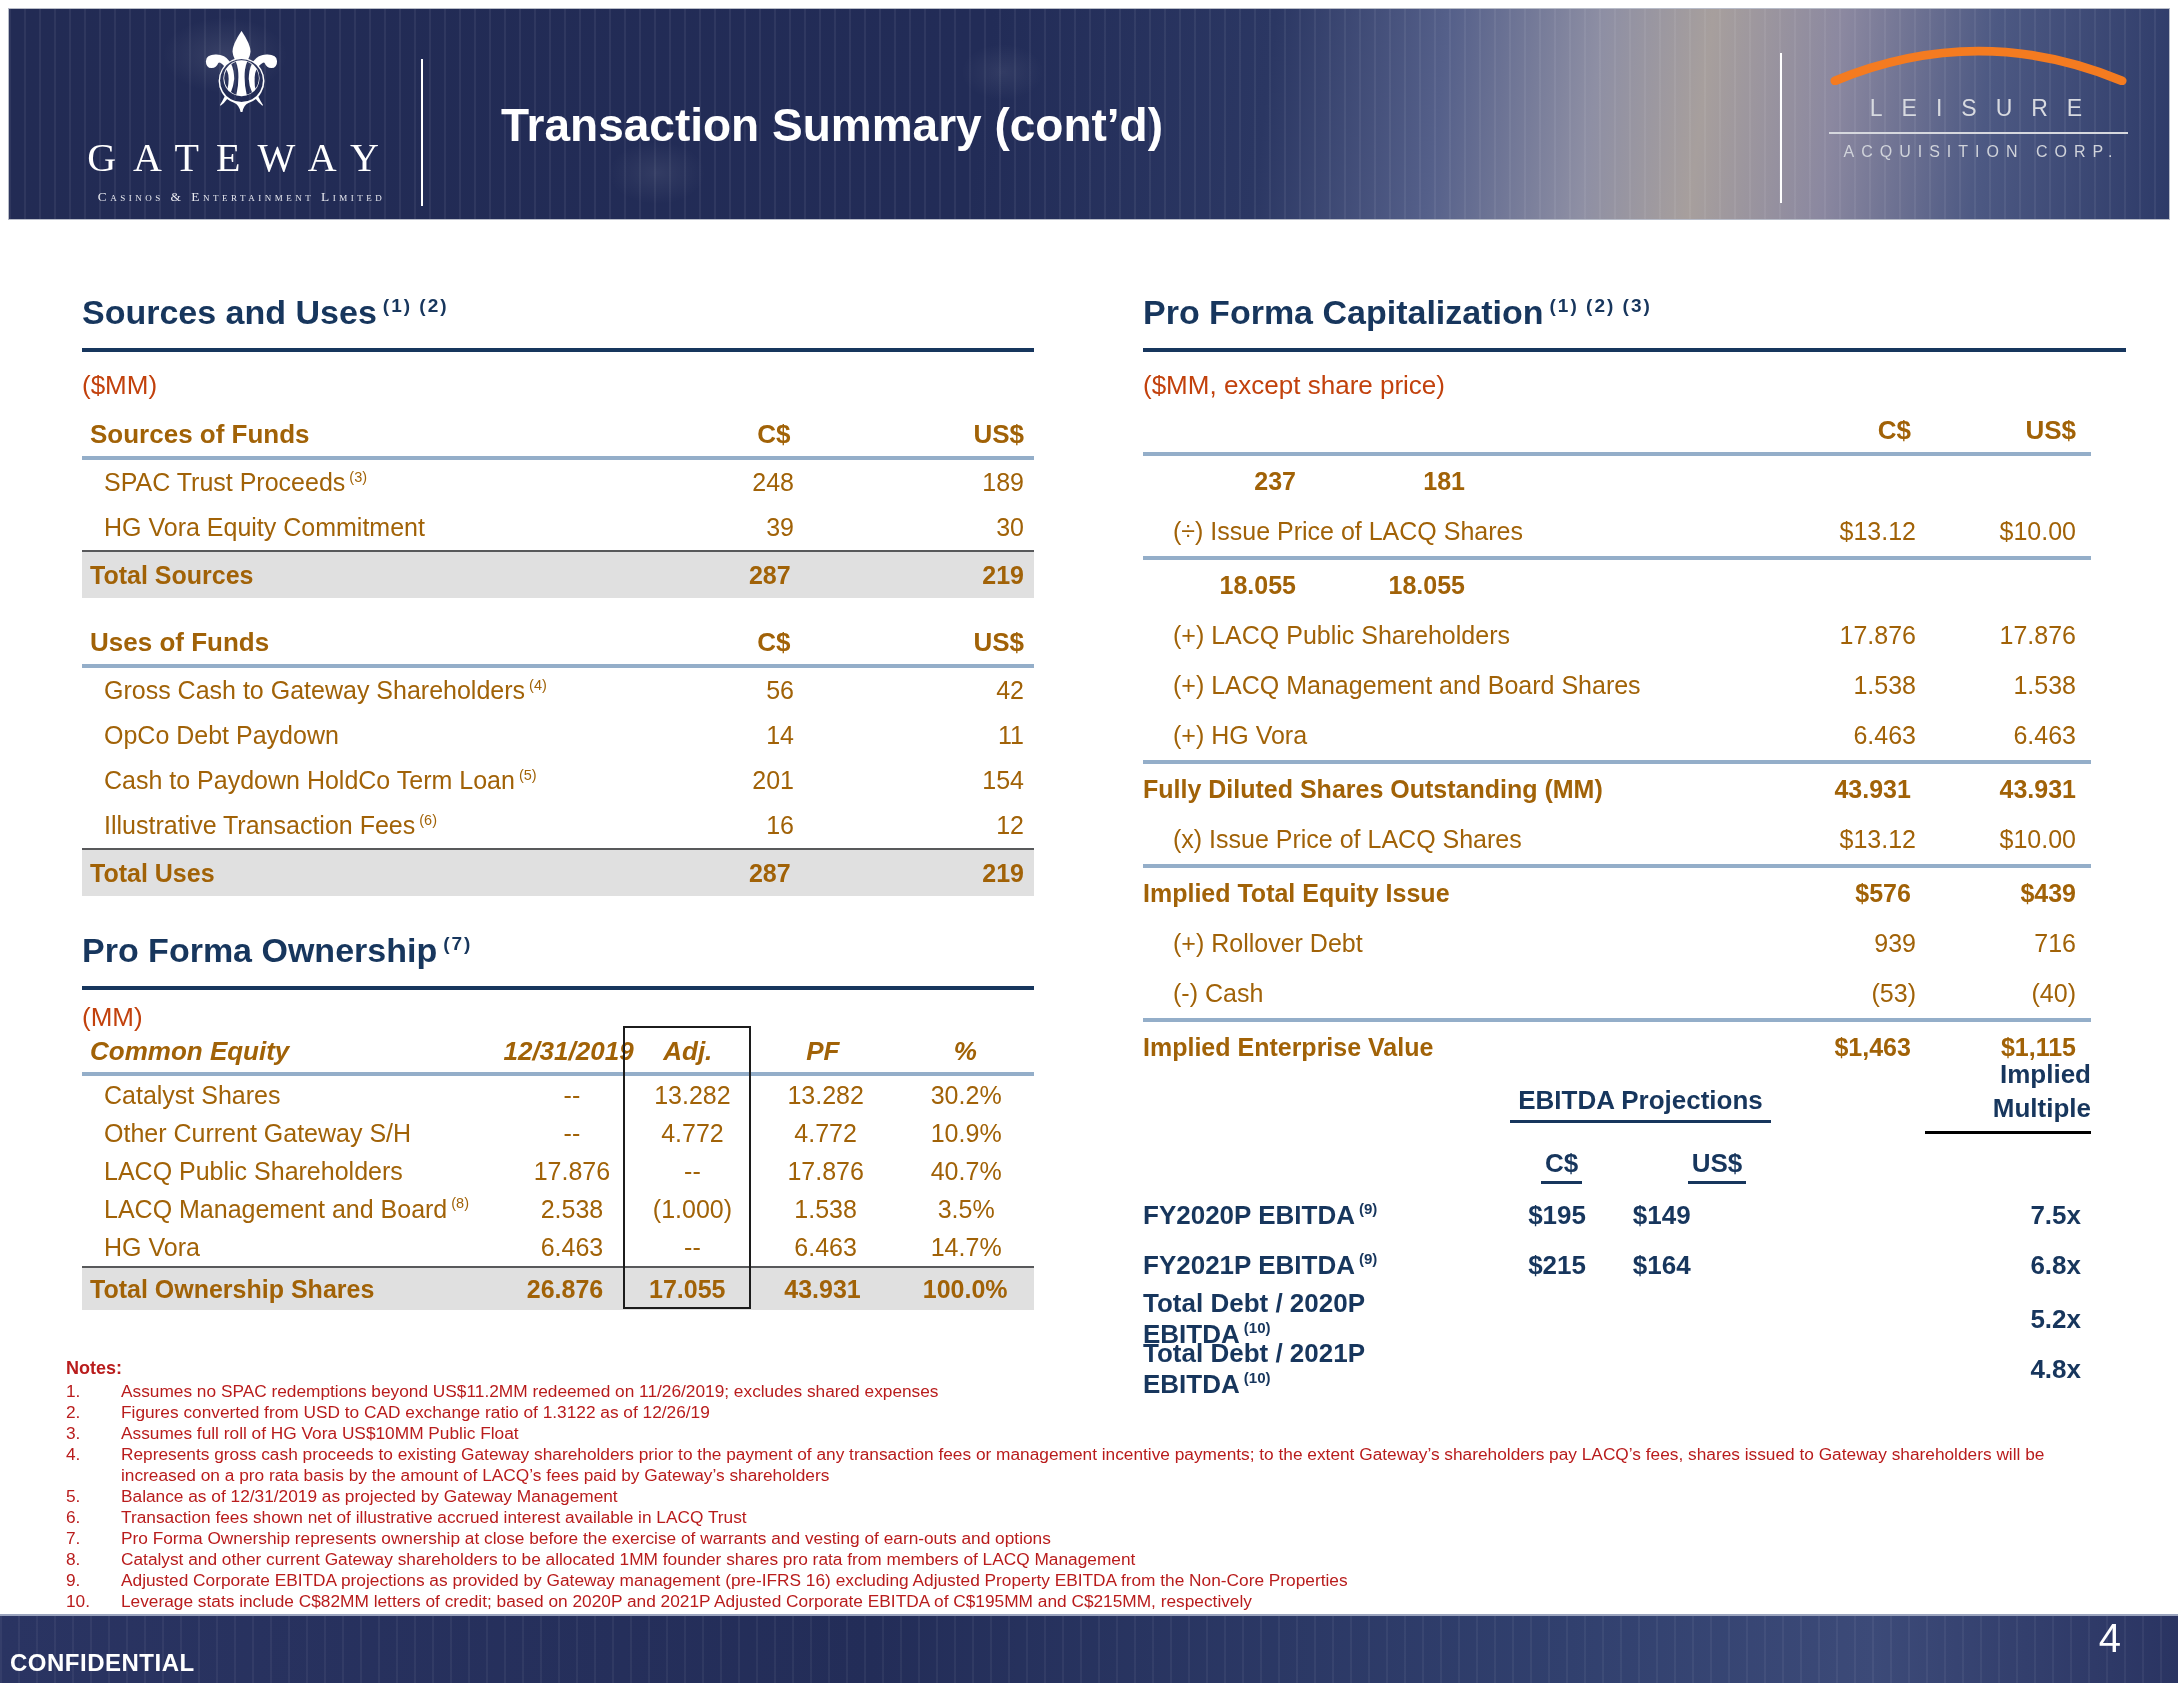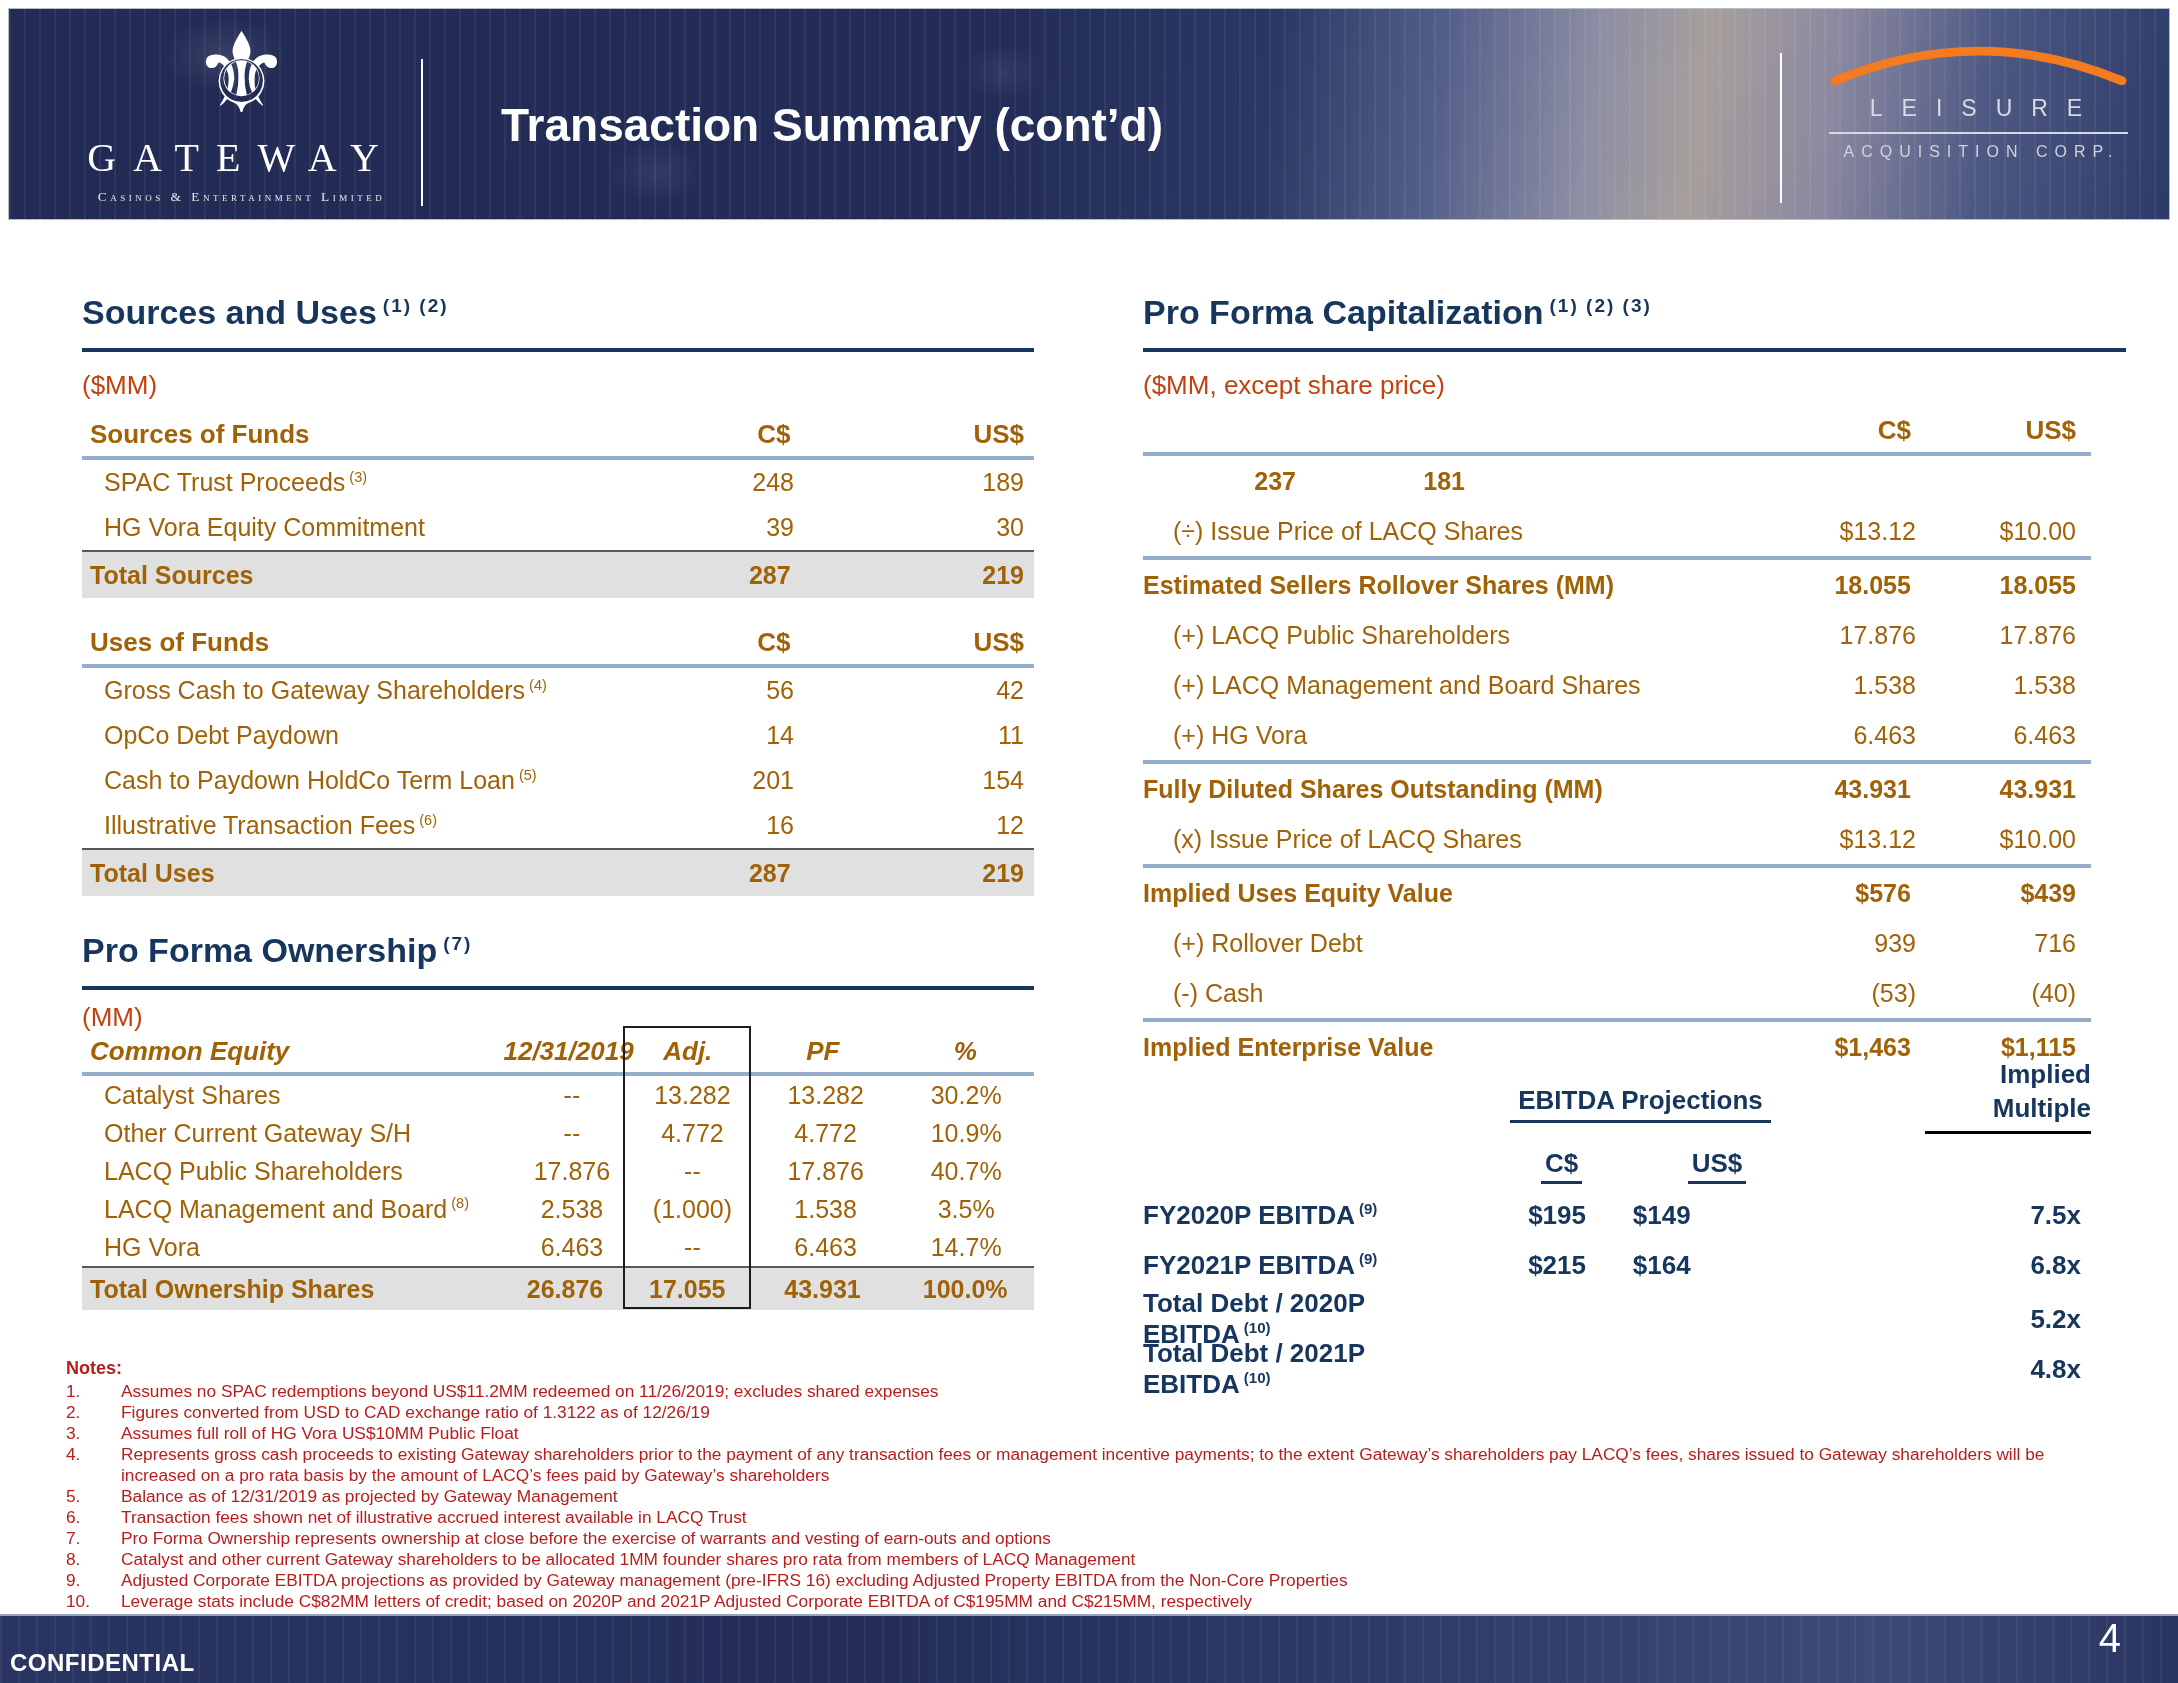--- a/index.html
+++ b/index.html
@@ -260,21 +260,20 @@
     <div class="row b">
       <span class="cc">237</span>
       <span class="cu">181</span>
     </div>
     <div class="row indent">
       <span class="cl">(÷) Issue Price of LACQ Shares</span>
       <span class="cc">$13.12</span>
       <span class="cu">$10.00</span>
     </div>
     <div class="row b rule-above">
-      <span class="cl">Estimated Sellers Rollover Shares (MM)</span>
       <span class="cc">18.055</span>
       <span class="cu">18.055</span>
     </div>
     <div class="row indent">
       <span class="cl">(+) LACQ Public Shareholders</span>
       <span class="cc">17.876</span>
       <span class="cu">17.876</span>
     </div>
     <div class="row indent">
       <span class="cl">(+) LACQ Management and Board Shares</span>
@@ -290,21 +289,21 @@
       <span class="cl">Fully Diluted Shares Outstanding (MM)</span>
       <span class="cc">43.931</span>
       <span class="cu">43.931</span>
     </div>
     <div class="row indent">
       <span class="cl">(x) Issue Price of LACQ Shares</span>
       <span class="cc">$13.12</span>
       <span class="cu">$10.00</span>
     </div>
     <div class="row b rule-above">
-      <span class="cl">Implied Uses Equity Value</span>
+      <span class="cl">Implied Total Equity Issue</span>
       <span class="cc">$576</span>
       <span class="cu">$439</span>
     </div>
     <div class="row indent">
       <span class="cl">(+) Rollover Debt</span>
       <span class="cc">939</span>
       <span class="cu">716</span>
     </div>
     <div class="row indent">
       <span class="cl">(-) Cash</span>

